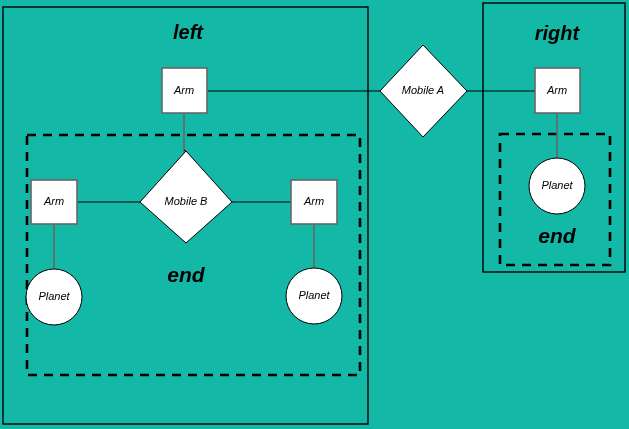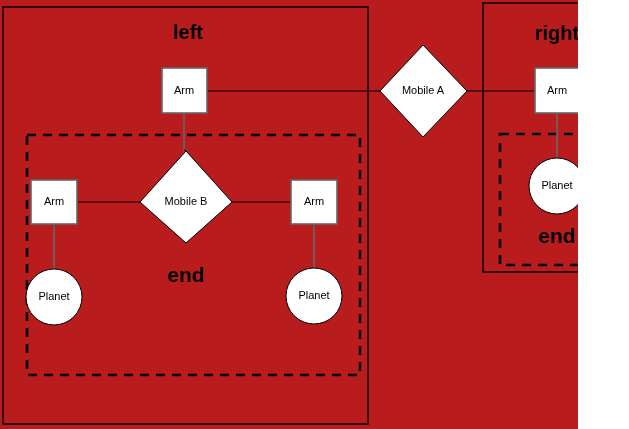--- a/index.html
+++ b/index.html
@@ -2,25 +2,26 @@
 <html><head>
 <meta charset="utf-8">
 <style>
   html, body {
     margin: 0;
     padding: 0;
     background: #ffffff;
   }
   #canvas-root {
     position: relative;
-    width: 578px;
+    width: 629px;
     height: 429px;
-    background: #b91c1c;
+    background: #14b8a6;
     overflow: hidden;
     font-family: "Liberation Sans", sans-serif;
+    font-style: italic;
   }
   svg#diagram {
     display: block;
     width: 629px;
     height: 429px;
   }
   .node-shape {
     fill: #ffffff;
     stroke: #000000;
     stroke-width: 1;

